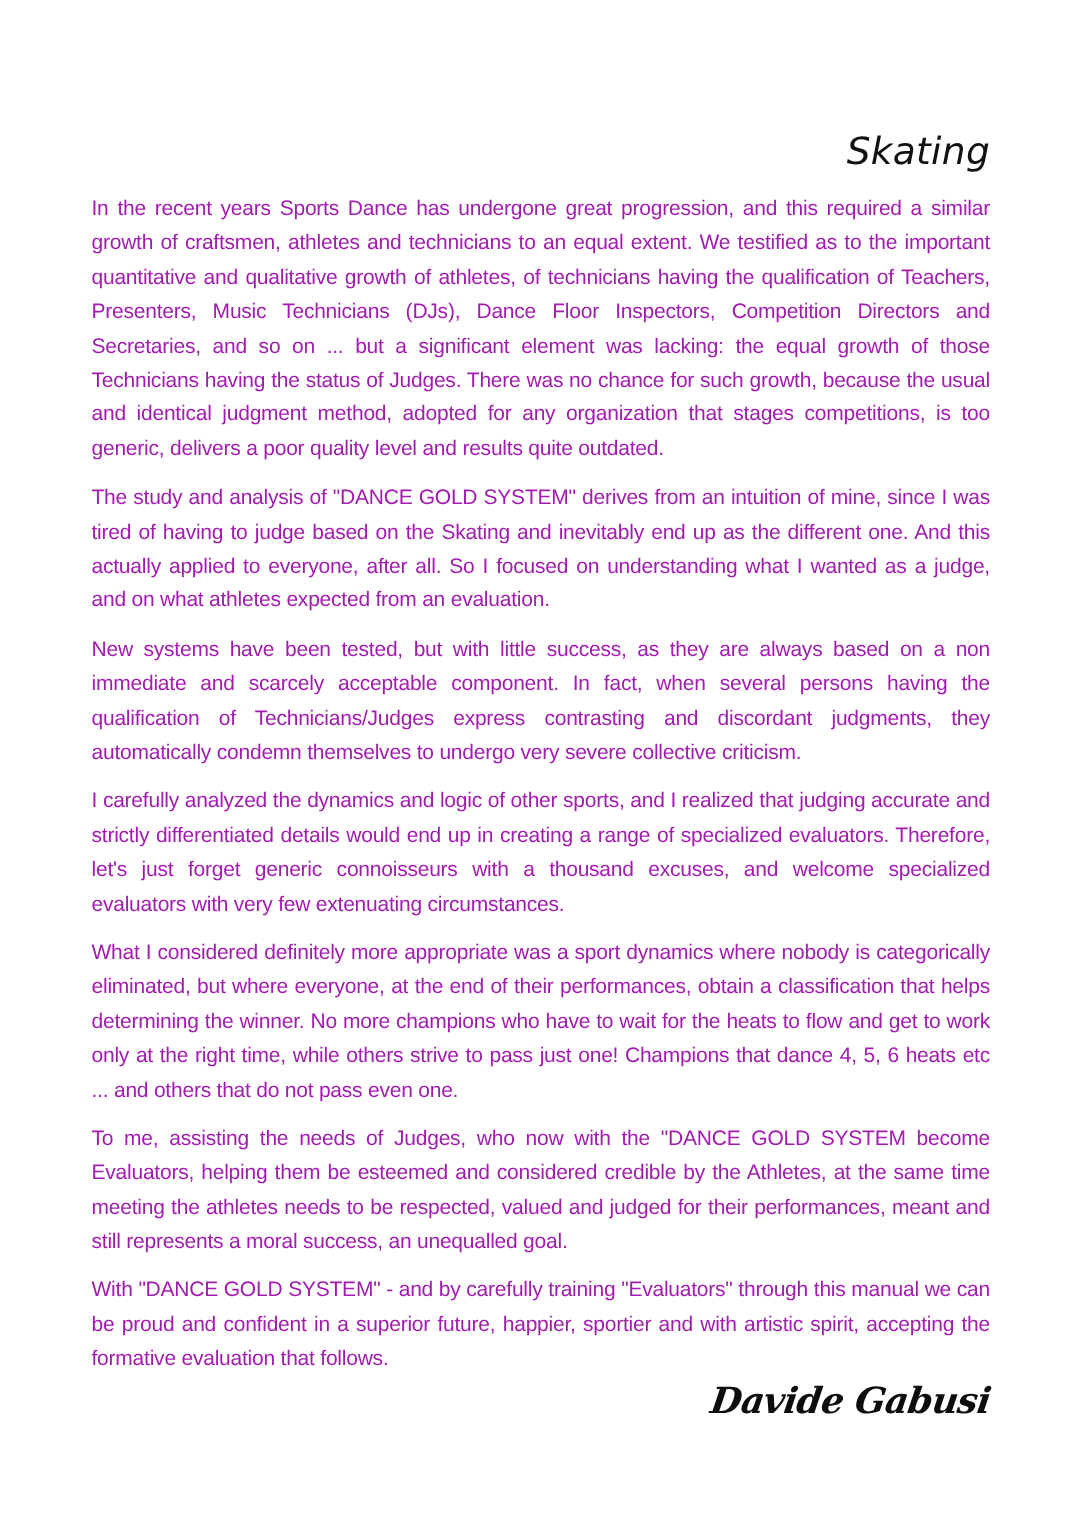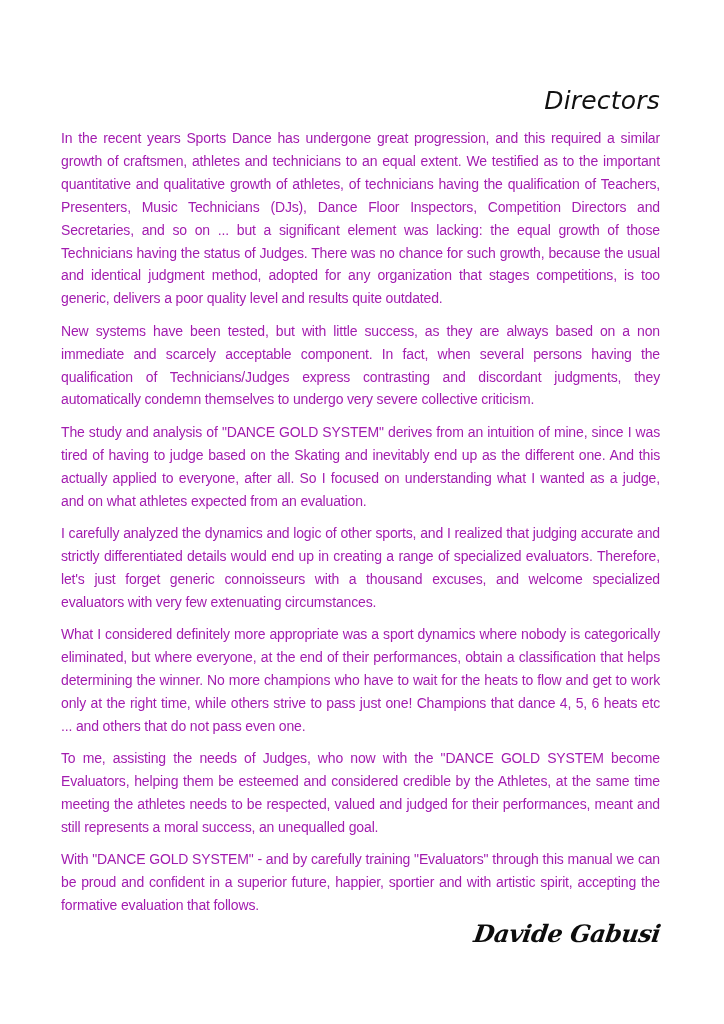--- a/index.html
+++ b/index.html
@@ -59,26 +59,26 @@
       font-size: 24px;
       color: #0d0d0d;
       letter-spacing: -0.5px;
       transform: skewX(-8deg);
     }
   </style>
 </head>
 <body>
 
 <div class="page">
-  <h1 class="title">Directors</h1>
+  <h1 class="title">Skating</h1>
 
   <div class="body">
     <p>In the recent years Sports Dance has undergone great progression, and this required a similar growth of craftsmen, athletes and technicians to an equal extent. We testified as to the important quantitative and qualitative growth of athletes, of technicians having the qualification of Teachers, Presenters, Music Technicians (DJs), Dance Floor Inspectors, Competition Directors and Secretaries, and so on ... but a significant element was lacking: the equal growth of those Technicians having the status of Judges. There was no chance for such growth, because the usual and identical judgment method, adopted for any organization that stages competitions, is too generic, delivers a poor quality level and results quite outdated.</p>
+    <p>The study and analysis of "DANCE GOLD SYSTEM" derives from an intuition of mine, since I was tired of having to judge based on the Skating and inevitably end up as the different one. And this actually applied to everyone, after all. So I focused on understanding what I wanted as a judge, and on what athletes expected from an evaluation.</p>
     <p>New systems have been tested, but with little success, as they are always based on a non immediate and scarcely acceptable component. In fact, when several persons having the qualification of Technicians/Judges express contrasting and discordant judgments, they automatically condemn themselves to undergo very severe collective criticism.</p>
-    <p>The study and analysis of "DANCE GOLD SYSTEM" derives from an intuition of mine, since I was tired of having to judge based on the Skating and inevitably end up as the different one. And this actually applied to everyone, after all. So I focused on understanding what I wanted as a judge, and on what athletes expected from an evaluation.</p>
     <p>I carefully analyzed the dynamics and logic of other sports, and I realized that judging accurate and strictly differentiated details would end up in creating a range of specialized evaluators. Therefore, let's just forget generic connoisseurs with a thousand excuses, and welcome specialized evaluators with very few extenuating circumstances.</p>
     <p>What I considered definitely more appropriate was a sport dynamics where nobody is categorically eliminated, but where everyone, at the end of their performances, obtain a classification that helps determining the winner. No more champions who have to wait for the heats to flow and get to work only at the right time, while others strive to pass just one!  Champions that dance 4, 5, 6 heats etc ... and others that do not pass even one.</p>
     <p><span>To me, assisting the needs of Judges, who now with the "DANCE GOLD SYSTEM become </span><span class="u">Evaluators</span><span>, helping them be esteemed and considered credible by the Athletes, at the same time meeting the athletes needs to be respected, valued and judged for their performances, meant and still represents a moral success, an unequalled goal.</span></p>
     <p><span>With "DANCE GOLD SYSTEM" - and by carefully training "</span><span class="u">Evaluators</span><span>" through this manual we can be proud and confident in a superior future, happier, sportier and with artistic spirit, accepting the formative evaluation that follows.</span></p>
   </div>
 </div>
 
 <div class="signature">Davide Gabusi</div>
 
 </body></html>

